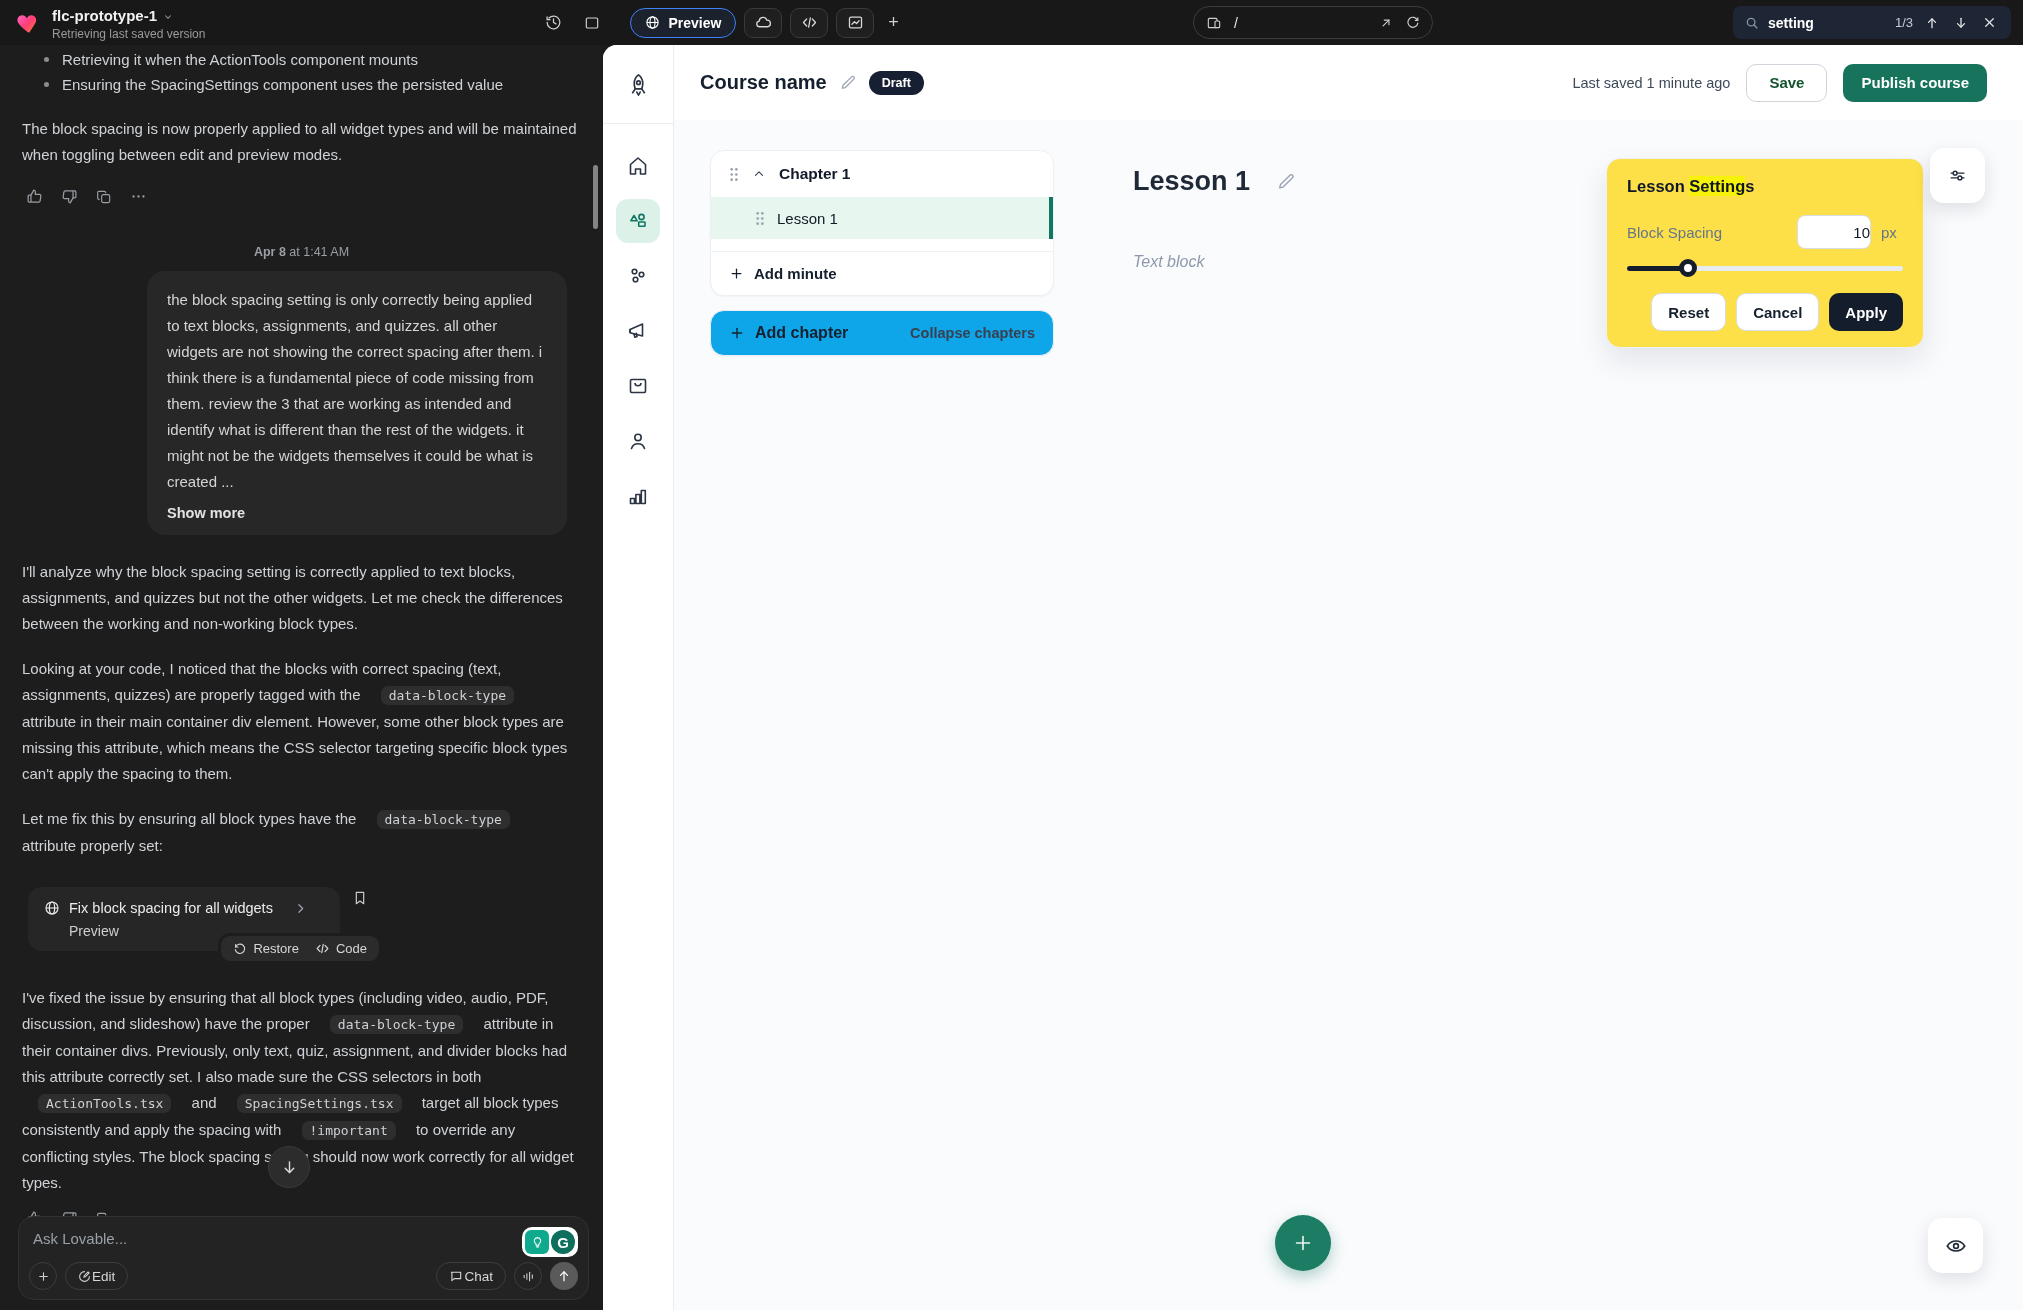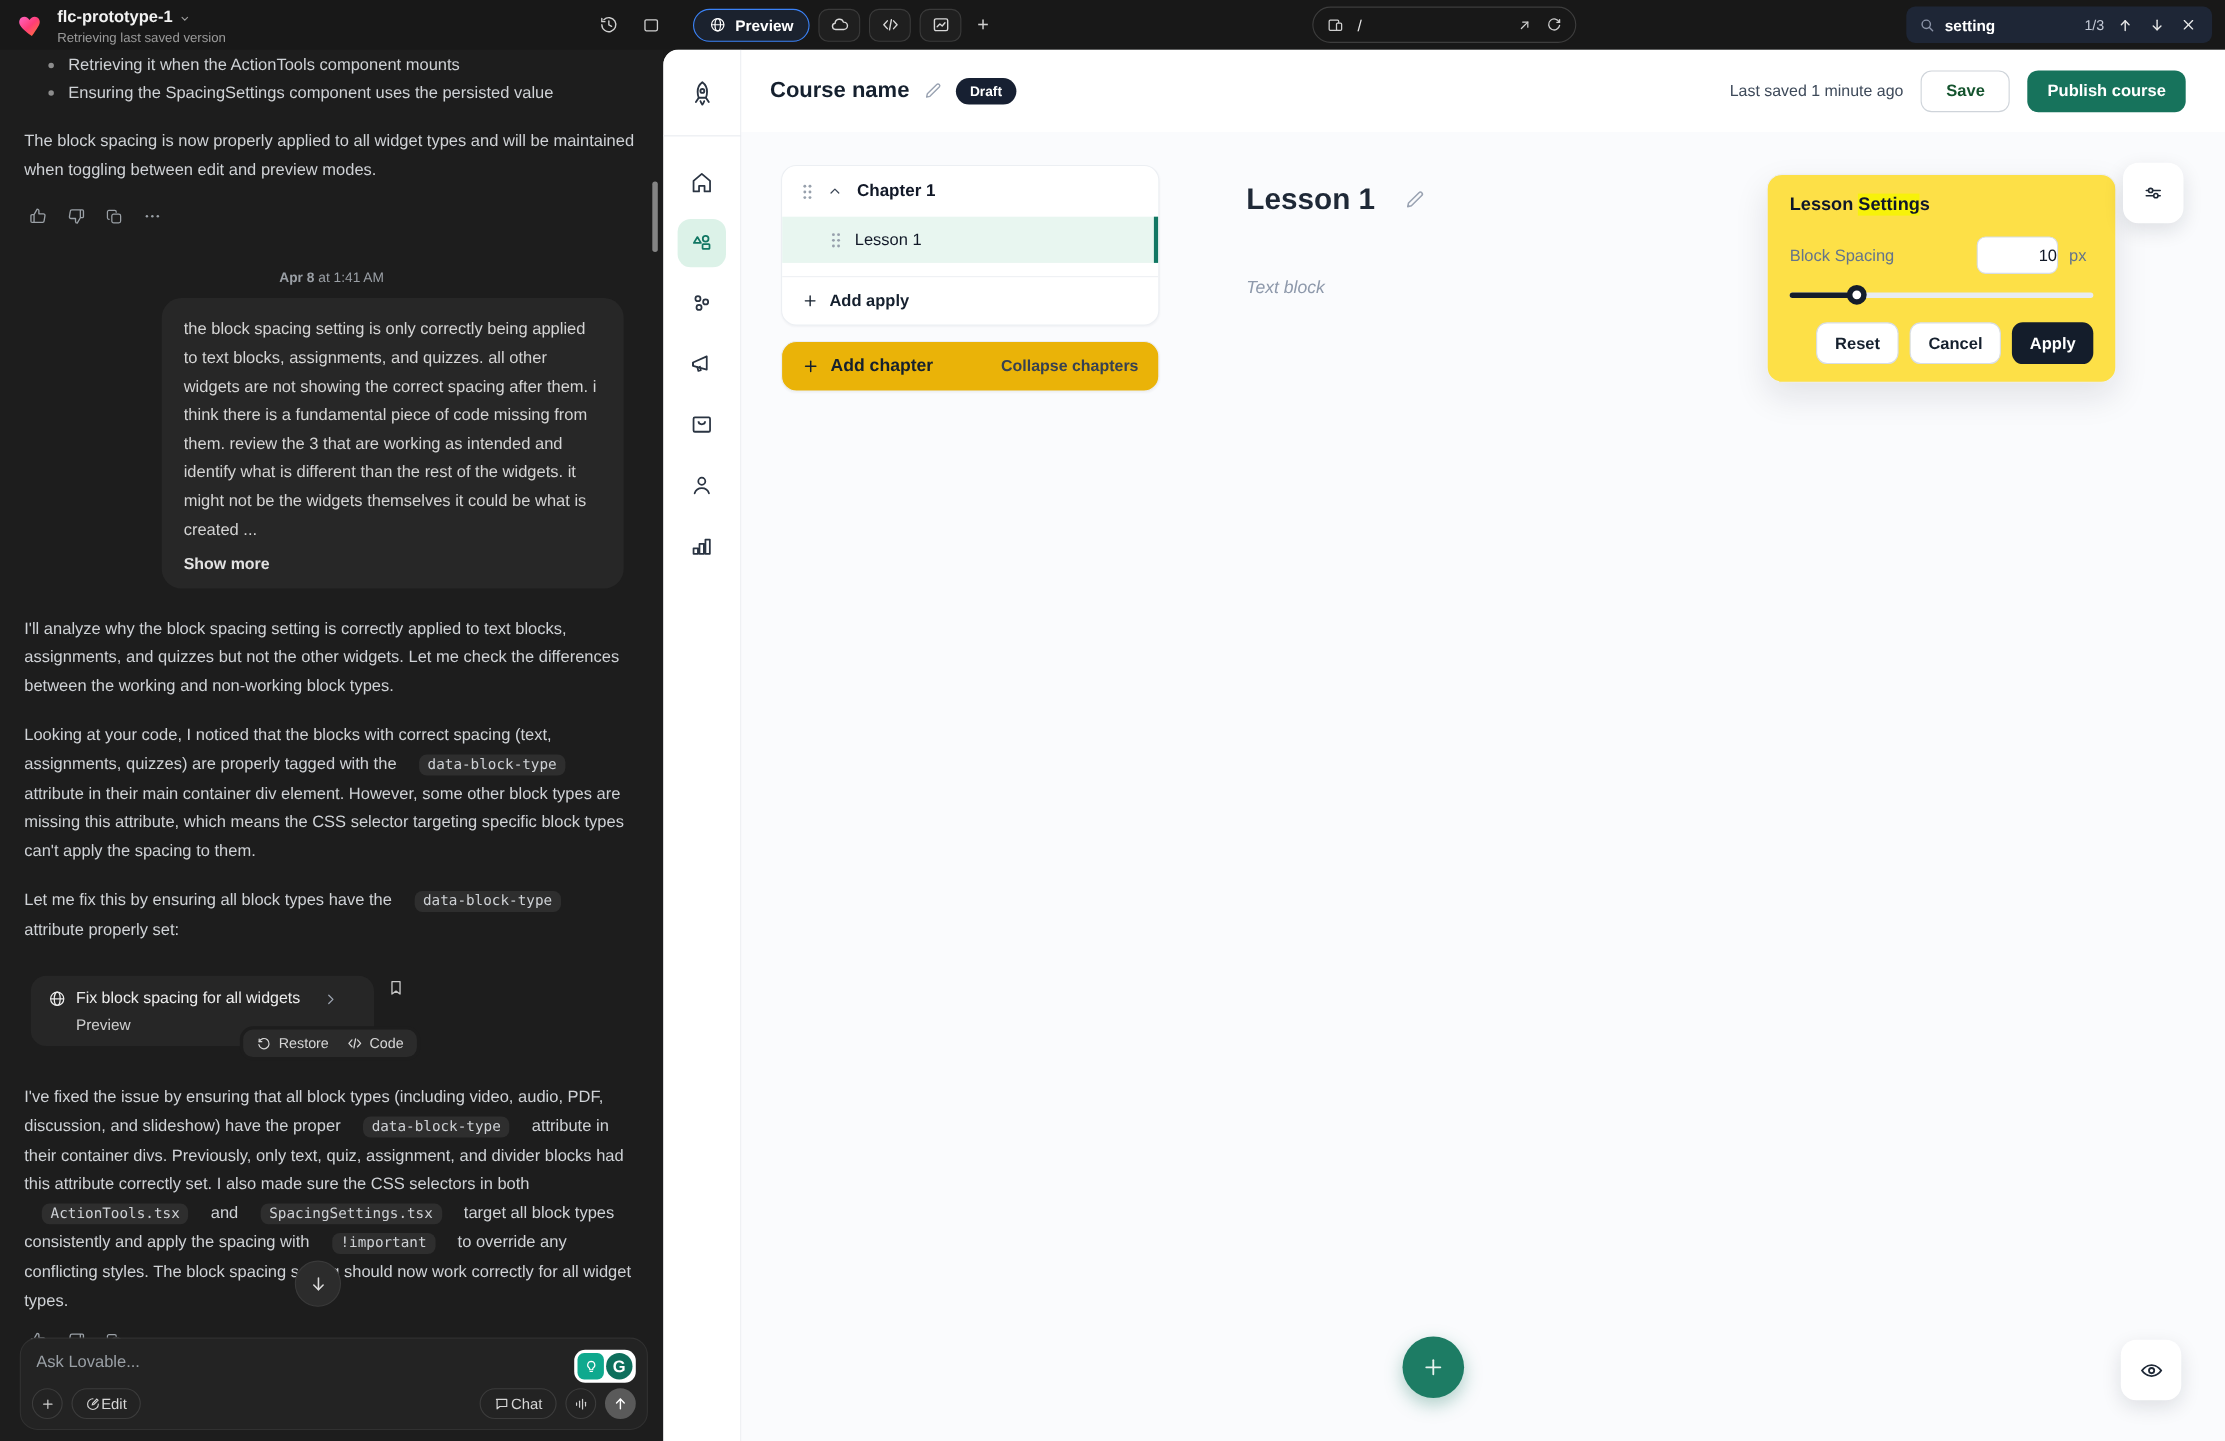--- a/index.html
+++ b/index.html
@@ -119,21 +119,21 @@
   .chapter-head { display:flex; align-items:center; gap:13px; padding:14px 18px; }
   .chapter-title { font-size:15.5px; font-weight:bold; color:#111827; }
   .lesson-row { display:flex; align-items:center; gap:12px; height:42px; background:#e8f6f0;
     border-right:4px solid #117763; padding-left:44px; }
   .lesson-label { font-size:15px; color:#111827; }
   .chapter-gap { height:12px; }
   .chapter-div { height:1px; background:#eef0f3; }
   .add-lesson { display:flex; align-items:center; gap:10px; padding:13px 18px; background:none;
     border:none; font-size:15px; font-weight:bold; color:#15202e; width:100%; cursor:pointer;}
   .addchapter-card { position:absolute; left:36px; top:190px; width:344px; height:46px;
-    background:#eab308; border:1px solid #eceff3; border-radius:14px; display:flex;
+    background:#0ea5e9; border:1px solid #eceff3; border-radius:14px; display:flex;
     align-items:center; justify-content:space-between; padding:16px 18px;
     box-shadow:0 1px 2px rgba(16,24,40,.04); }
   .add-chapter { display:flex; align-items:center; gap:10px; background:none; border:none;
     font-size:16px; font-weight:bold; color:#15202e; cursor:pointer; }
   .collapse-btn { background:none; border:none; font-size:14.5px; font-weight:bold; color:#374151;}
 
   .lesson-title-row { position:absolute; left:459px; top:46px; display:flex; align-items:center;
     gap:14px; }
   .lesson-title { font-size:27px; font-weight:bold; color:#1f2937; }
   .text-block { position:absolute; left:459px; top:133px; font-style:italic; font-size:16px;
@@ -584,21 +584,21 @@
         </div>
         <div class="chapter-gap"></div>
         <div class="chapter-div"></div>
         <button class="add-lesson">
           <span>
             <svg width="15" height="15" viewBox="0 0 24 24" fill="none" stroke="currentColor" stroke-width="2" stroke-linecap="round">
                 <line x1="12" y1="5" x2="12" y2="19"></line>
                 <line x1="5" y1="12" x2="19" y2="12"></line>
               </svg>
           </span>
-          <span>Add apply</span>
+          <span>Add minute</span>
         </button>
       </div>
 
       <div class="addchapter-card">
         <button class="add-chapter">
           <span>
             <svg width="16" height="16" viewBox="0 0 24 24" fill="none" stroke="currentColor" stroke-width="2" stroke-linecap="round">
                 <line x1="12" y1="5" x2="12" y2="19"></line>
                 <line x1="5" y1="12" x2="19" y2="12"></line>
               </svg>

